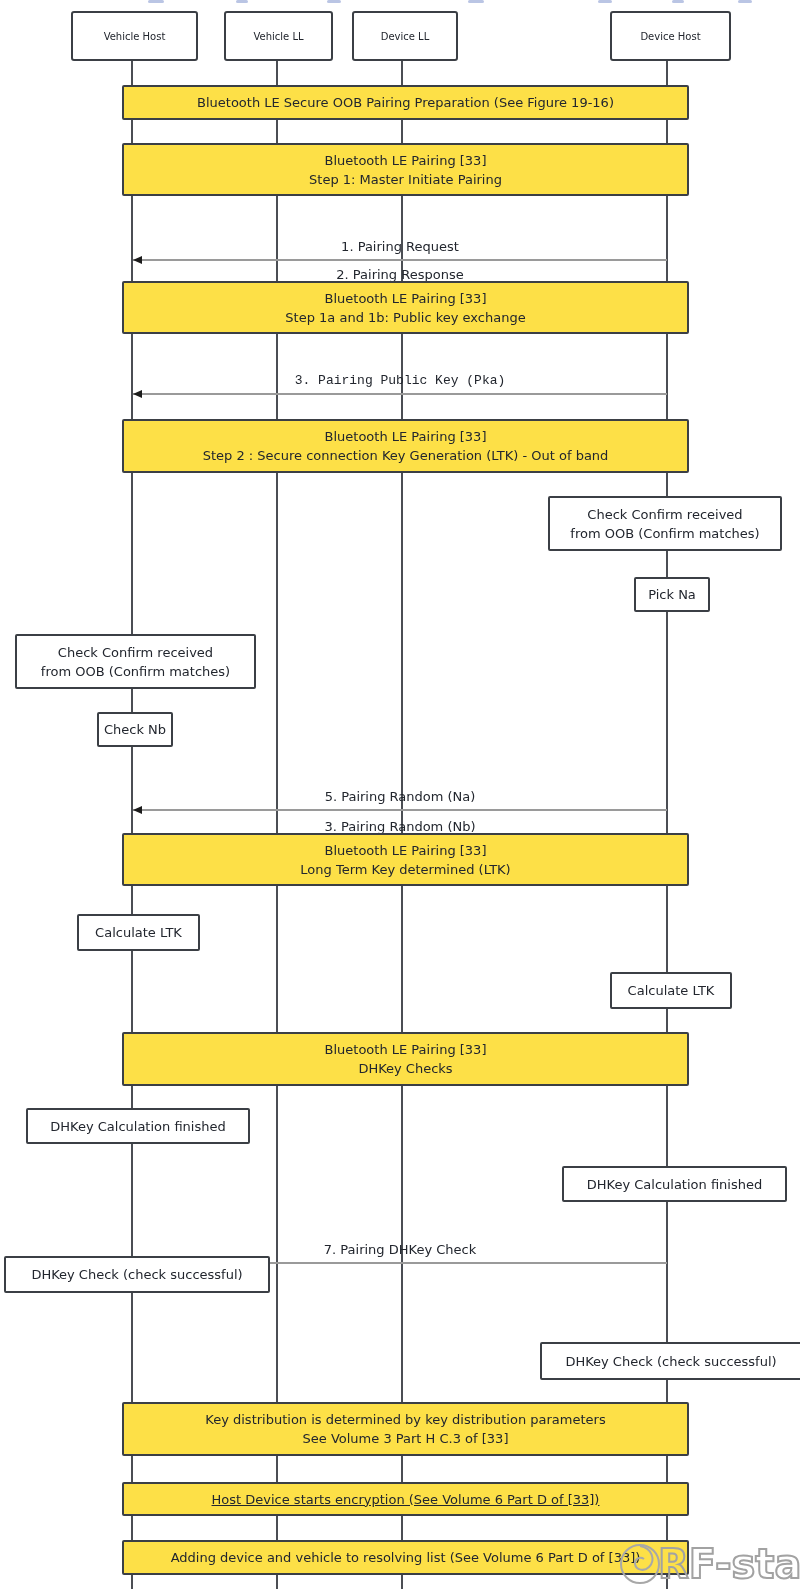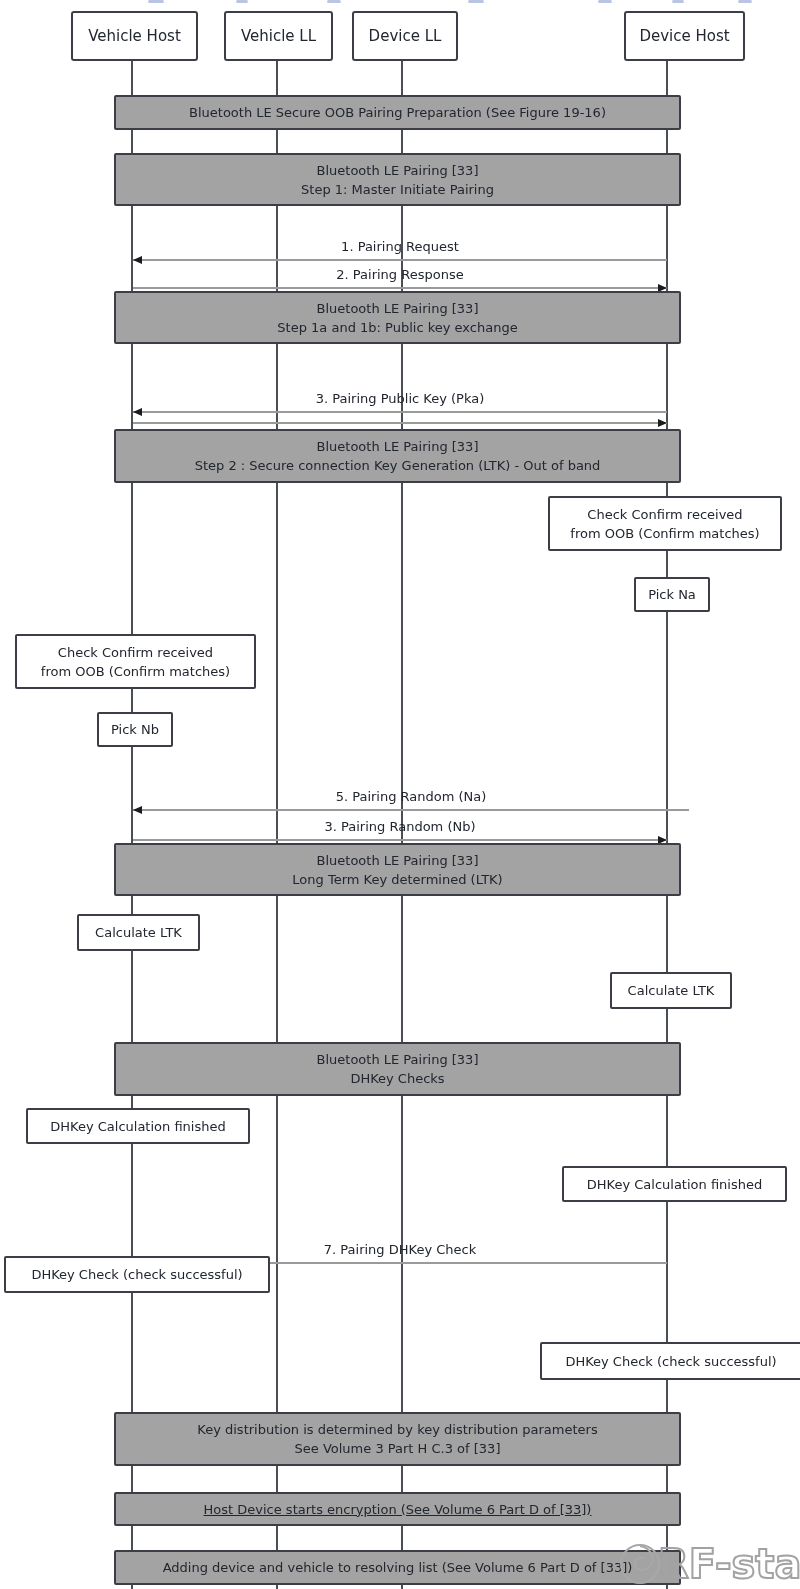--- a/index.html
+++ b/index.html
@@ -8,28 +8,28 @@
     font-family:"DejaVu Sans","Liberation Sans",sans-serif;
     color:#22262e;
   }
   
   .lifeline{position:absolute;top:56px;height:1533px;width:2px;background:#4b4e54;z-index:1;}
   
   .actor{
     position:absolute;top:11px;height:46px;z-index:3;
     background:#ffffff;border:2px solid #3b3f45;border-radius:3px;
     display:flex;align-items:center;justify-content:center;
-    font-size:15px;
+    font-size:10px;
   }
   
   .band{
-    position:absolute;left:114px;width:563px;z-index:3;
-    background:#a3a3a3;border:2px solid #3b3f45;border-radius:2px;
+    position:absolute;left:122px;width:563px;z-index:3;
+    background:#fde047;border:2px solid #3b3f45;border-radius:2px;
     display:flex;flex-direction:column;align-items:center;justify-content:center;
-    font-size:13px;line-height:19px;text-align:center;margin-top:10px;
+    font-size:13px;line-height:19px;text-align:center;
   }
   
   .note{
     position:absolute;z-index:3;
     background:#ffffff;border:2px solid #3b3f45;border-radius:2px;
     display:flex;flex-direction:column;align-items:center;justify-content:center;
     font-size:13px;line-height:19px;text-align:center;
   }
   
   .msg{position:absolute;left:133px;width:534px;height:26px;z-index:2;margin-top:22px;}
@@ -69,21 +69,21 @@
 
   <div class="actor" style="left:71px;width:123px;">
     <span>Vehicle Host</span>
   </div>
   <div class="actor" style="left:352px;width:102px;">
     <span>Device LL</span>
   </div>
   <div class="actor" style="left:224px;width:105px;">
     <span>Vehicle LL</span>
   </div>
-  <div class="actor" style="left:624px;width:117px;">
+  <div class="actor" style="left:610px;width:117px;">
     <span>Device Host</span>
   </div>
 
   <div class="band" style="top:85px;height:31px;">
     <span>Bluetooth LE Secure OOB Pairing Preparation (See Figure 19-16)</span>
   </div>
   <div class="band" style="top:143px;height:49px;">
     <span>Bluetooth LE Pairing [33]</span>
     <span>Step 1: Master Initiate Pairing</span>
   </div>
@@ -117,30 +117,30 @@
   <div class="msg" style="top:217px;">
     <div class="lbl">1. Pairing Request</div>
     <div class="line"></div>
     <span class="ah w"></span>
   </div>
   <div class="msg" style="top:245px;">
     <div class="lbl">2. Pairing Response</div>
     <div class="line"></div>
     <span class="ah e"></span>
   </div>
-  <div class="msg" style="top:369px;">
+  <div class="msg" style="top:351px;font-family:Liberation Mono, monospace;">
     <div class="lbl">3. Pairing Public Key (Pka)</div>
     <div class="line"></div>
     <span class="ah w"></span>
   </div>
   <div class="msg" style="top:380px;">
     <div class="line"></div>
     <span class="ah e"></span>
   </div>
-  <div class="msg" style="top:767px;padding-left:22px;">
+  <div class="msg" style="top:767px;">
     <div class="lbl">5. Pairing Random (Na)</div>
     <div class="line"></div>
     <span class="ah w"></span>
   </div>
   <div class="msg" style="top:797px;">
     <div class="lbl">3. Pairing Random (Nb)</div>
     <div class="line"></div>
     <span class="ah e"></span>
   </div>
   <div class="msg" style="top:1220px;">
@@ -154,21 +154,21 @@
     <span>from OOB (Confirm matches)</span>
   </div>
   <div class="note" style="left:634px;top:577px;width:72px;height:31px;">
     <span>Pick Na</span>
   </div>
   <div class="note" style="left:15px;top:634px;width:237px;height:51px;">
     <span>Check Confirm received</span>
     <span>from OOB (Confirm matches)</span>
   </div>
   <div class="note" style="left:97px;top:712px;width:72px;height:31px;">
-    <span>Pick Nb</span>
+    <span>Check Nb</span>
   </div>
   <div class="note" style="left:77px;top:914px;width:119px;height:33px;">
     <span>Calculate LTK</span>
   </div>
   <div class="note" style="left:610px;top:972px;width:118px;height:33px;">
     <span>Calculate LTK</span>
   </div>
   <div class="note" style="left:26px;top:1108px;width:220px;height:32px;">
     <span>DHKey Calculation finished</span>
   </div>

